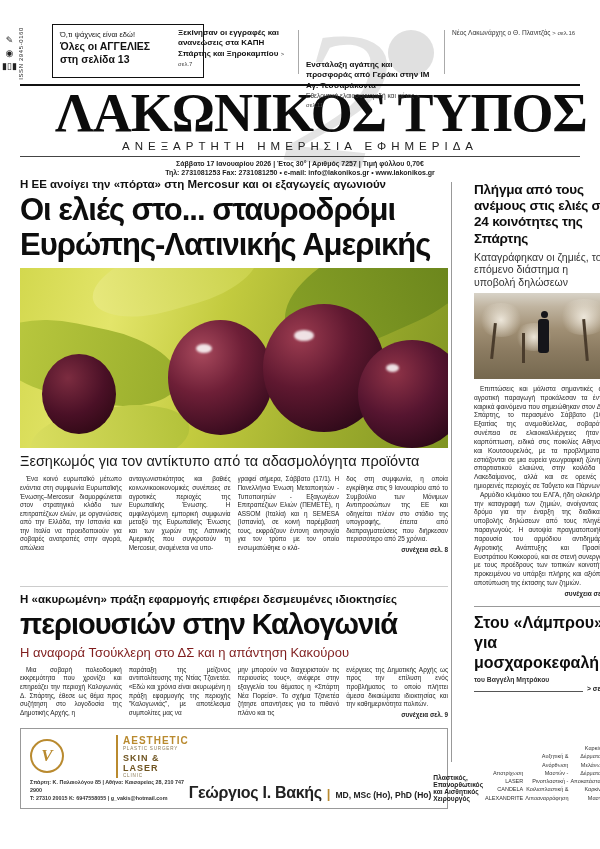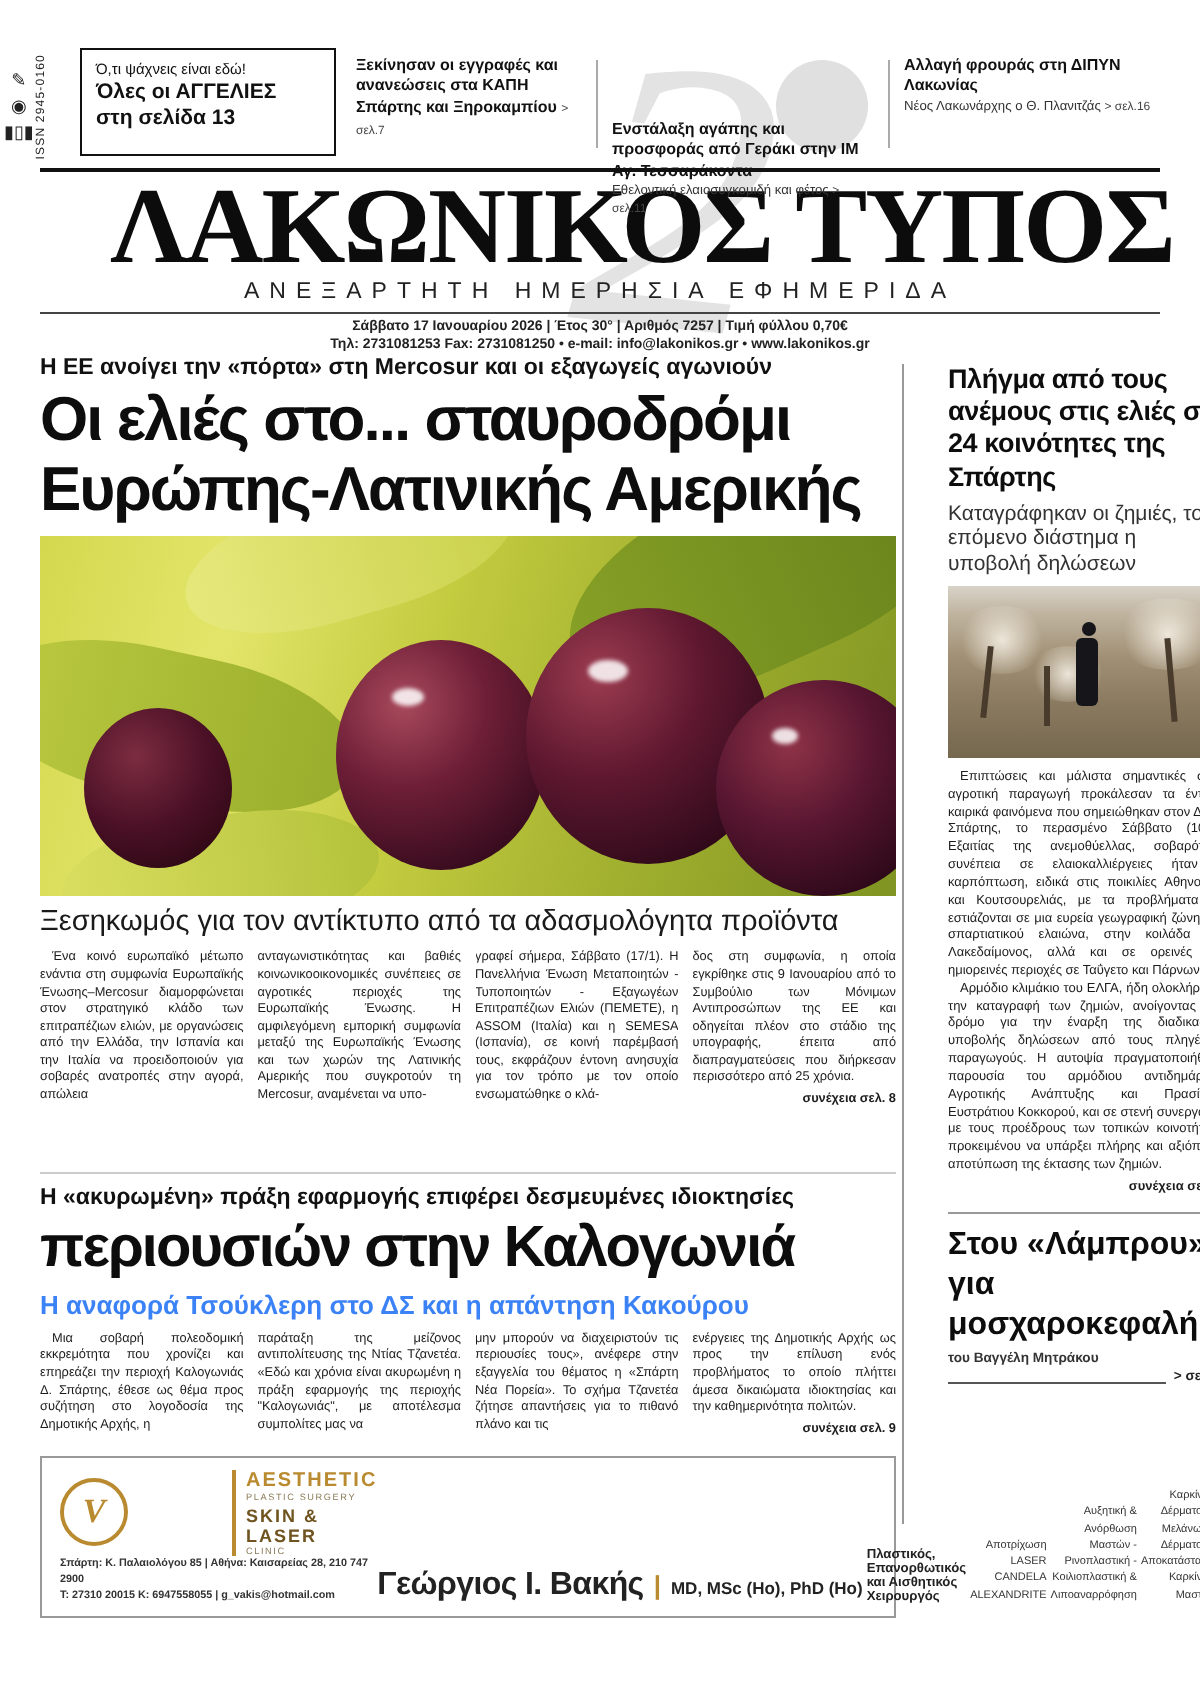--- a/index.html
+++ b/index.html
@@ -3,21 +3,21 @@
 <meta charset="utf-8">
 <style>
   html,body{margin:0;padding:0;background:#888;}
   #page{position:relative;width:600px;height:849px;background:#fff;overflow:hidden;
         font-family:"Liberation Sans",sans-serif;color:#111;}
   
   .issn-rail{position:absolute;left:2px;top:18px;width:36px;height:70px;z-index:2;
              display:flex;align-items:center;gap:1px;}
   .rail-icons{display:flex;flex-direction:column;align-items:center;gap:3px;font-size:9px;color:#222;}
   .issn-text{writing-mode:vertical-rl;transform:rotate(180deg);font-size:6px;letter-spacing:.6px;color:#222;}
-  .classified-box{position:absolute;left:40px;top:24px;width:128px;height:54px;border:1.5px solid #111;
+  .classified-box{position:absolute;left:52px;top:24px;width:152px;height:54px;border:1.5px solid #111;
                   box-sizing:border-box;padding:5px 7px;z-index:2;}
   .classified-box .l1{font-size:7.5px;margin-bottom:1px;}
   .classified-box .l2,.classified-box .l3{font-size:10.5px;font-weight:700;line-height:1.25;}
   .teaser{position:absolute;top:28px;z-index:2;font-size:8px;line-height:1.3;}
   .teaser .t-title{font-weight:700;}
   .teaser .t-sub{font-weight:400;font-size:6.6px;color:#333;margin-top:1px;}
   .teaser .t-page{font-weight:400;font-size:6px;color:#444;}
   .vsep{position:absolute;top:30px;width:1px;height:44px;background:#aaa;z-index:2;}
   .gray-circle{position:absolute;left:388px;top:30px;width:46px;height:46px;border-radius:50%;
                background:#e0e0e0;z-index:1;}
@@ -33,21 +33,21 @@
   .rule-mid{position:absolute;left:20px;right:20px;top:156px;height:1px;background:#444;z-index:1;}
   .dateline{position:absolute;left:0;right:0;top:160px;text-align:center;font-size:7px;font-weight:700;color:#222;z-index:1;}
   .contactline{position:absolute;left:0;right:0;top:169px;text-align:center;font-size:7px;font-weight:700;color:#222;z-index:1;}
   
   .divider-v{position:absolute;left:451px;top:182px;width:1px;height:580px;background:#999;z-index:1;}
   .main{position:absolute;left:20px;top:178px;width:428px;z-index:1;}
   .kicker{font-size:11.5px;font-weight:700;color:#111;margin-bottom:3px;}
   .headline1{font-size:31px;font-weight:800;line-height:1.12;letter-spacing:-1px;color:#0d0d0d;}
   .headline2{font-size:29px;font-weight:800;line-height:1.12;letter-spacing:-1px;color:#0d0d0d;}
   .subhead{font-size:14.5px;font-weight:400;color:#1a1a1a;margin-top:5px;}
-  .subhead2{font-size:13px;font-weight:700;color:#3b82f6;margin-top:4px;}
+  .subhead2{font-size:13px;font-weight:400;color:#7f1d1d;margin-top:4px;}
   .cols{display:flex;gap:7px;margin-top:6px;}
   .col{flex:1;font-size:6.4px;line-height:1.34;text-align:justify;color:#1c1c1c;overflow:hidden;}
   .cols-lead .col{height:102px;}
   .cols-second .col{height:56px;}
   .indent{text-indent:6px;display:block;}
   .continuation{display:block;text-align:right;font-weight:700;margin-top:2px;}
   .article-rule{border:none;border-top:1px solid #ccc;margin:9px 0 6px;}
   
   .lead-photo{position:relative;width:428px;height:180px;margin-top:6px;overflow:hidden;
     background:linear-gradient(105deg,#d3d84e 0%,#e3e56a 22%,#c3cb3f 45%,#9fae2e 72%,#7f9422 100%);}
@@ -144,21 +144,20 @@
   <div class="gray-circle"></div>
   <div class="teaser" style="left:306px;width:132px;margin-top:32px;">
     <span class="t-title">Ενστάλαξη αγάπης και προσφοράς από Γεράκι στην ΙΜ Αγ. Τεσσαράκοντα</span>
     <div class="t-sub">
       <span>Εθελοντική ελαιοσυγκομιδή και φέτος</span>
       <span class="t-page">&gt; σελ.11</span>
     </div>
   </div>
   <div class="vsep" style="left:444px;"></div>
   <div class="teaser" style="left:452px;width:144px;">
-    <span class="t-title">Αλλαγή φρουράς στη ΔΙΠΥΝ Λακωνίας</span>
     <div class="t-sub">
       <span>Νέος Λακωνάρχης ο Θ. Πλανιτζάς</span>
       <span class="t-page">&gt; σελ.16</span>
     </div>
   </div>
 
   <div class="rule-top"></div>
   <div class="masthead-title">ΛΑΚΩΝΙΚΟΣ ΤΥΠΟΣ</div>
   <div class="masthead-sub">ΑΝΕΞΑΡΤΗΤΗ ΗΜΕΡΗΣΙΑ ΕΦΗΜΕΡΙΔΑ</div>
   <div class="rule-mid"></div>

